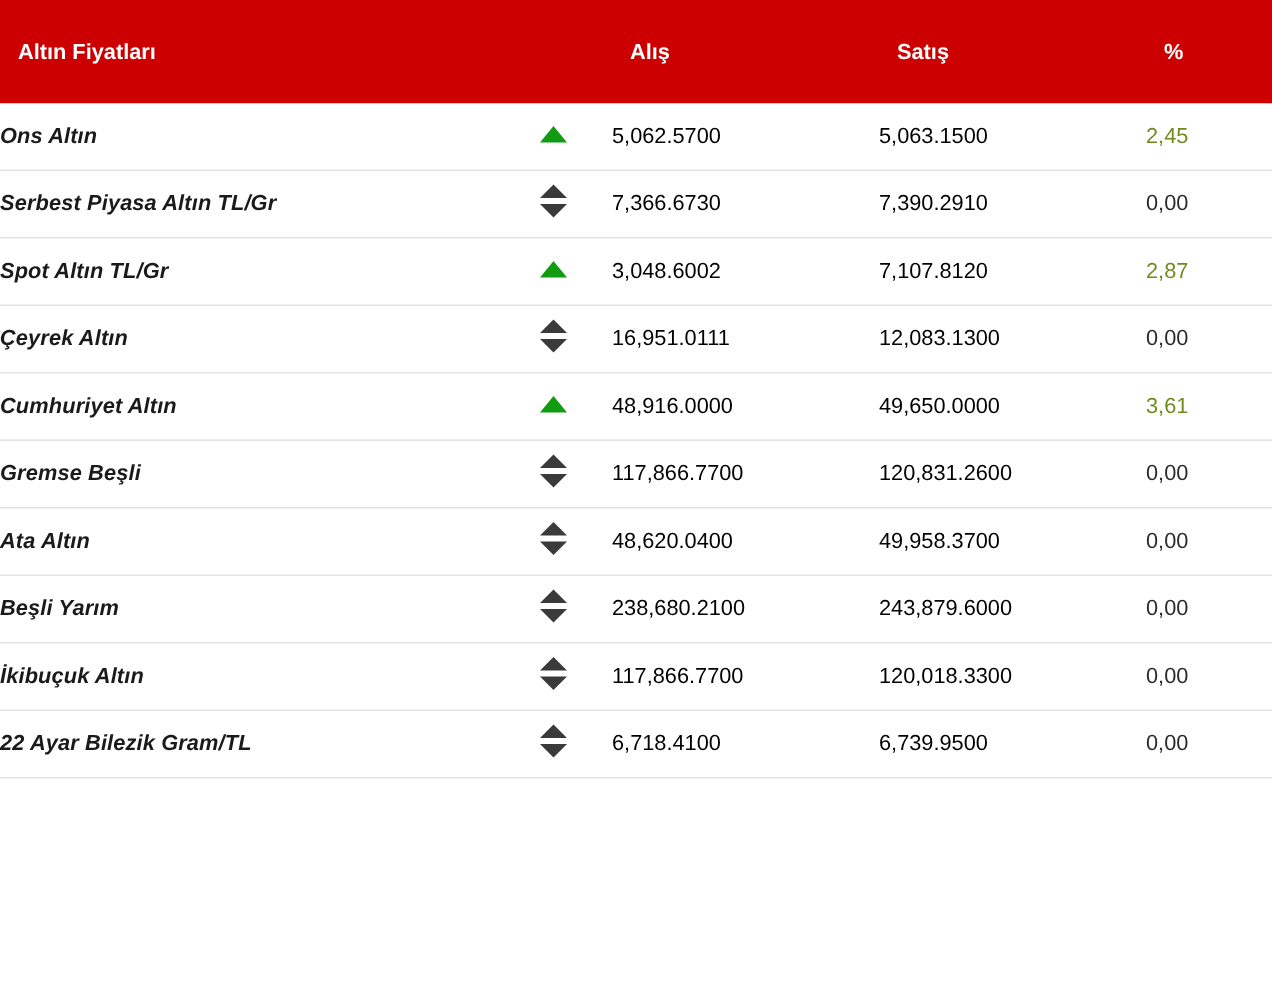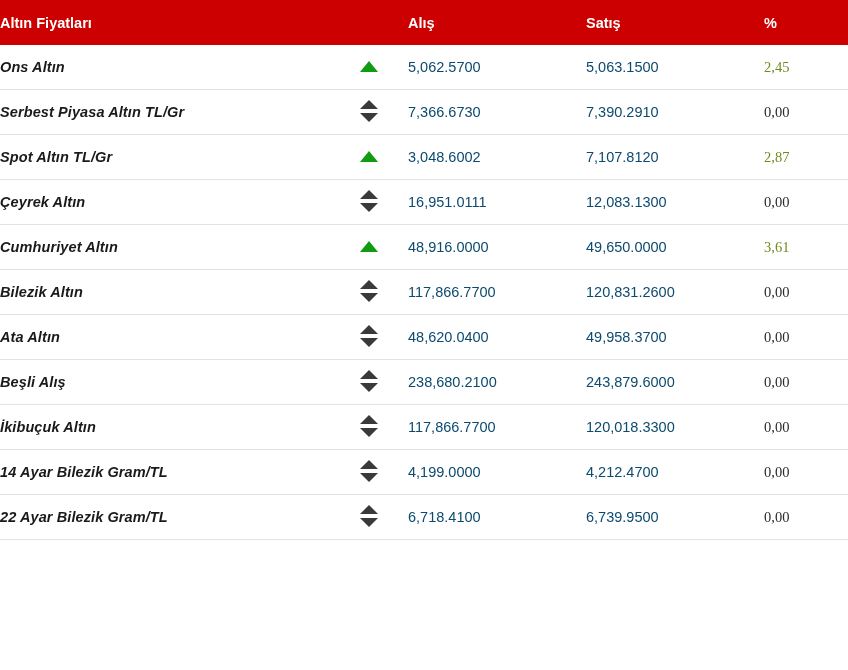--- a/index.html
+++ b/index.html
@@ -21,21 +21,21 @@
     width: 848px;
     border-collapse: collapse;
     table-layout: fixed;
   }
   table.gold-table thead th {
     background: #cc0000;
     color: #ffffff;
     font-size: 14.5px;
     font-weight: bold;
     text-align: left;
-    padding: 0;
+    padding: 12px;
     height: 45px;
     vertical-align: middle;
     border: none;
   }
   .th-name   { padding-left: 16px; }
   .th-arrow  { }
   .th-buy    { padding-left: 4px; }
   .th-sell   { padding-left: 4px; }
   .th-pct    { padding-left: 6px; }
 
@@ -58,27 +58,26 @@
     color: #1a1a1a;
     padding-left: 16px;
     letter-spacing: 0.1px;
     font-style: italic;
   }
   td.arrow {
     text-align: center;
     padding-right: 6px;
   }
   td.buy, td.sell {
-    color: #0c4a6e;
+    color: #000000;
     padding-left: 4px;
   }
   td.pct {
     padding-left: 6px;
     color: #2b2b2b;
-    font-family: Liberation Serif, serif;
   }
   td.pct.up {
     color: #6f8b1e;
     font-weight: normal;
   }
   .arrow-icon {
     display: inline-block;
     line-height: 1;
   }
   .arrow-up {
@@ -165,52 +164,45 @@
           <td class="pct">0,00</td>
         </tr>
         <tr>
           <td class="name">Cumhuriyet Altın</td>
           <td class="arrow"><span class="arrow-icon arrow-up"></span></td>
           <td class="buy">48,916.0000</td>
           <td class="sell">49,650.0000</td>
           <td class="pct up">3,61</td>
         </tr>
         <tr>
-          <td class="name">Bilezik Altın</td>
+          <td class="name">Gremse Beşli</td>
           <td class="arrow"><span class="arrow-icon arrow-both"></span></td>
           <td class="buy">117,866.7700</td>
           <td class="sell">120,831.2600</td>
           <td class="pct">0,00</td>
         </tr>
         <tr>
           <td class="name">Ata Altın</td>
           <td class="arrow"><span class="arrow-icon arrow-both"></span></td>
           <td class="buy">48,620.0400</td>
           <td class="sell">49,958.3700</td>
           <td class="pct">0,00</td>
         </tr>
         <tr>
-          <td class="name">Beşli Alış</td>
+          <td class="name">Beşli Yarım</td>
           <td class="arrow"><span class="arrow-icon arrow-both"></span></td>
           <td class="buy">238,680.2100</td>
           <td class="sell">243,879.6000</td>
           <td class="pct">0,00</td>
         </tr>
         <tr>
           <td class="name">İkibuçuk Altın</td>
           <td class="arrow"><span class="arrow-icon arrow-both"></span></td>
           <td class="buy">117,866.7700</td>
           <td class="sell">120,018.3300</td>
-          <td class="pct">0,00</td>
-        </tr>
-        <tr>
-          <td class="name">14 Ayar Bilezik Gram/TL</td>
-          <td class="arrow"><span class="arrow-icon arrow-both"></span></td>
-          <td class="buy">4,199.0000</td>
-          <td class="sell">4,212.4700</td>
           <td class="pct">0,00</td>
         </tr>
         <tr>
           <td class="name">22 Ayar Bilezik Gram/TL</td>
           <td class="arrow"><span class="arrow-icon arrow-both"></span></td>
           <td class="buy">6,718.4100</td>
           <td class="sell">6,739.9500</td>
           <td class="pct">0,00</td>
         </tr>
       </tbody>

